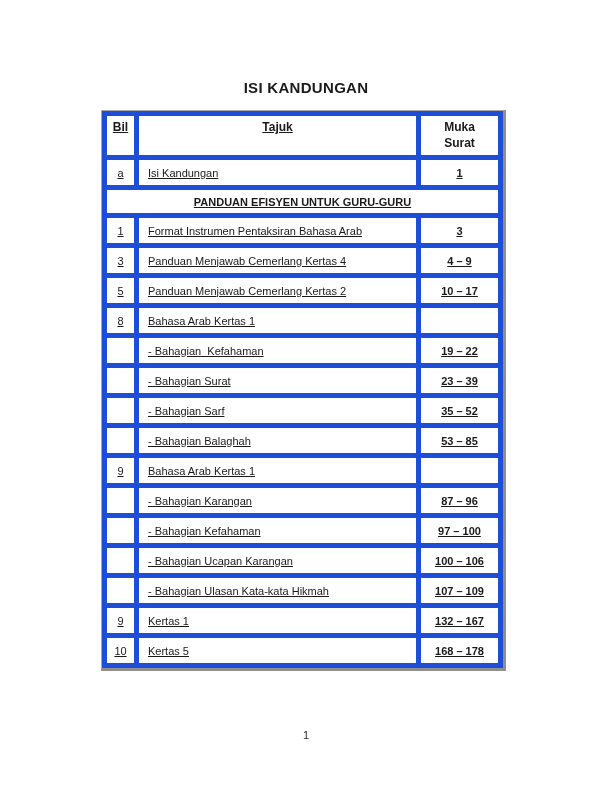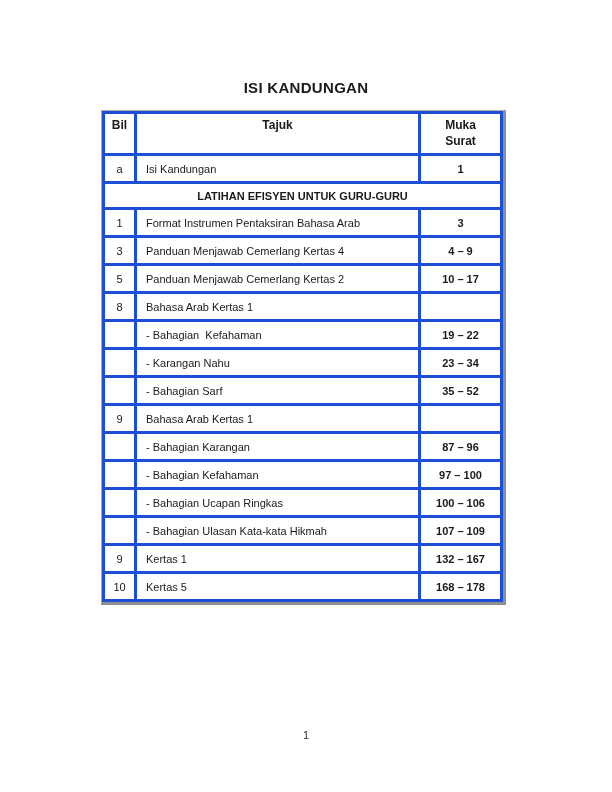--- a/index.html
+++ b/index.html
@@ -35,22 +35,23 @@
     border-right: 3px solid #8f8f8f;
     border-bottom: 3px solid #8f8f8f;
     background: #ffffff;
   }
   table.toc {
     border-collapse: collapse;
     width: 100%;
     table-layout: fixed;
   }
   table.toc th, table.toc td {
-    border: 3px solid #1d4ed8;
+    border: 5px solid #1d4ed8;
     overflow: hidden;
+    text-decoration: underline;
   }
   table.toc th {
     font-size: 12px;
     font-weight: bold;
     text-align: center;
     vertical-align: top;
     padding-top: 4px;
     height: 34px;
     line-height: 1.3;
   }
@@ -112,21 +113,21 @@
         </th>
       </tr>
     </thead>
     <tbody>
         <tr>
           <td class="bil-cell">a</td>
           <td class="tajuk-cell">Isi Kandungan</td>
           <td class="muka-cell">1</td>
         </tr>
         <tr class="section-row">
-          <td colspan="3">LATIHAN EFISYEN UNTUK GURU-GURU</td>
+          <td colspan="3">PANDUAN EFISYEN UNTUK GURU-GURU</td>
         </tr>
         <tr>
           <td class="bil-cell">1</td>
           <td class="tajuk-cell">Format Instrumen Pentaksiran Bahasa Arab</td>
           <td class="muka-cell">3</td>
         </tr>
         <tr>
           <td class="bil-cell">3</td>
           <td class="tajuk-cell">Panduan Menjawab Cemerlang Kertas 4</td>
           <td class="muka-cell">4 – 9</td>
@@ -141,46 +142,51 @@
           <td class="tajuk-cell">Bahasa Arab Kertas 1</td>
           <td class="muka-cell"></td>
         </tr>
         <tr>
           <td class="bil-cell"></td>
           <td class="tajuk-cell">- Bahagian  Kefahaman</td>
           <td class="muka-cell">19 – 22</td>
         </tr>
         <tr>
           <td class="bil-cell"></td>
-          <td class="tajuk-cell">- Karangan Nahu</td>
-          <td class="muka-cell">23 – 34</td>
+          <td class="tajuk-cell">- Bahagian Surat</td>
+          <td class="muka-cell">23 – 39</td>
         </tr>
         <tr>
           <td class="bil-cell"></td>
           <td class="tajuk-cell">- Bahagian Sarf</td>
           <td class="muka-cell">35 – 52</td>
+        </tr>
+        <tr>
+          <td class="bil-cell"></td>
+          <td class="tajuk-cell">- Bahagian Balaghah</td>
+          <td class="muka-cell">53 – 85</td>
         </tr>
         <tr>
           <td class="bil-cell">9</td>
           <td class="tajuk-cell">Bahasa Arab Kertas 1</td>
           <td class="muka-cell"></td>
         </tr>
         <tr>
           <td class="bil-cell"></td>
           <td class="tajuk-cell">- Bahagian Karangan</td>
           <td class="muka-cell">87 – 96</td>
         </tr>
         <tr>
           <td class="bil-cell"></td>
           <td class="tajuk-cell">- Bahagian Kefahaman</td>
           <td class="muka-cell">97 – 100</td>
         </tr>
         <tr>
           <td class="bil-cell"></td>
-          <td class="tajuk-cell">- Bahagian Ucapan Ringkas</td>
+          <td class="tajuk-cell">- Bahagian Ucapan Karangan</td>
           <td class="muka-cell">100 – 106</td>
         </tr>
         <tr>
           <td class="bil-cell"></td>
           <td class="tajuk-cell">- Bahagian Ulasan Kata-kata Hikmah</td>
           <td class="muka-cell">107 – 109</td>
         </tr>
         <tr>
           <td class="bil-cell">9</td>
           <td class="tajuk-cell">Kertas 1</td>

